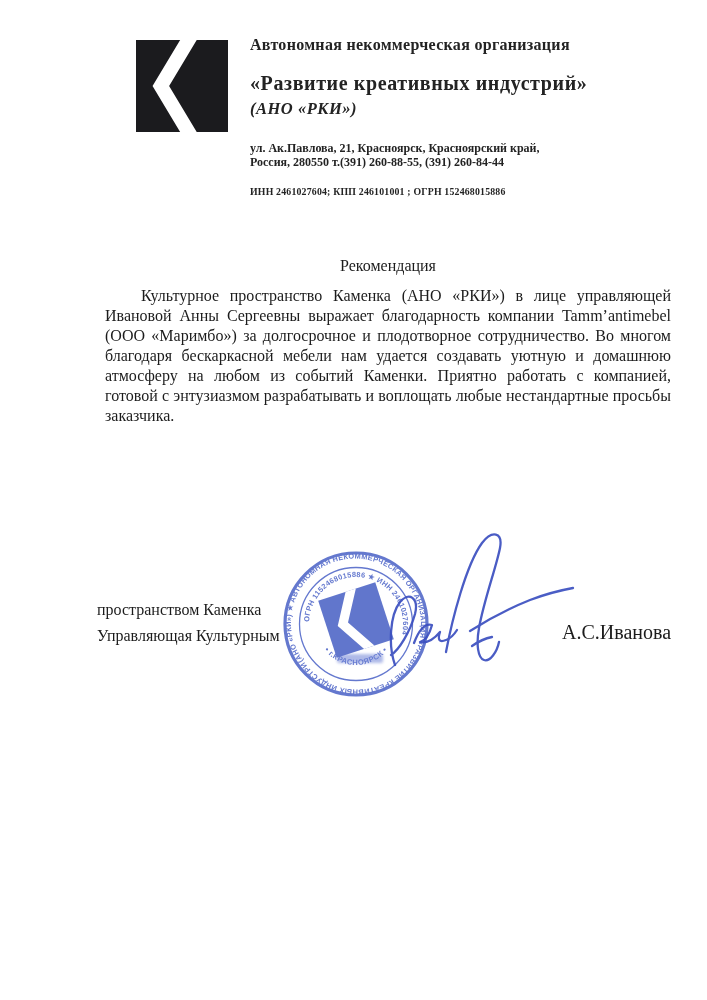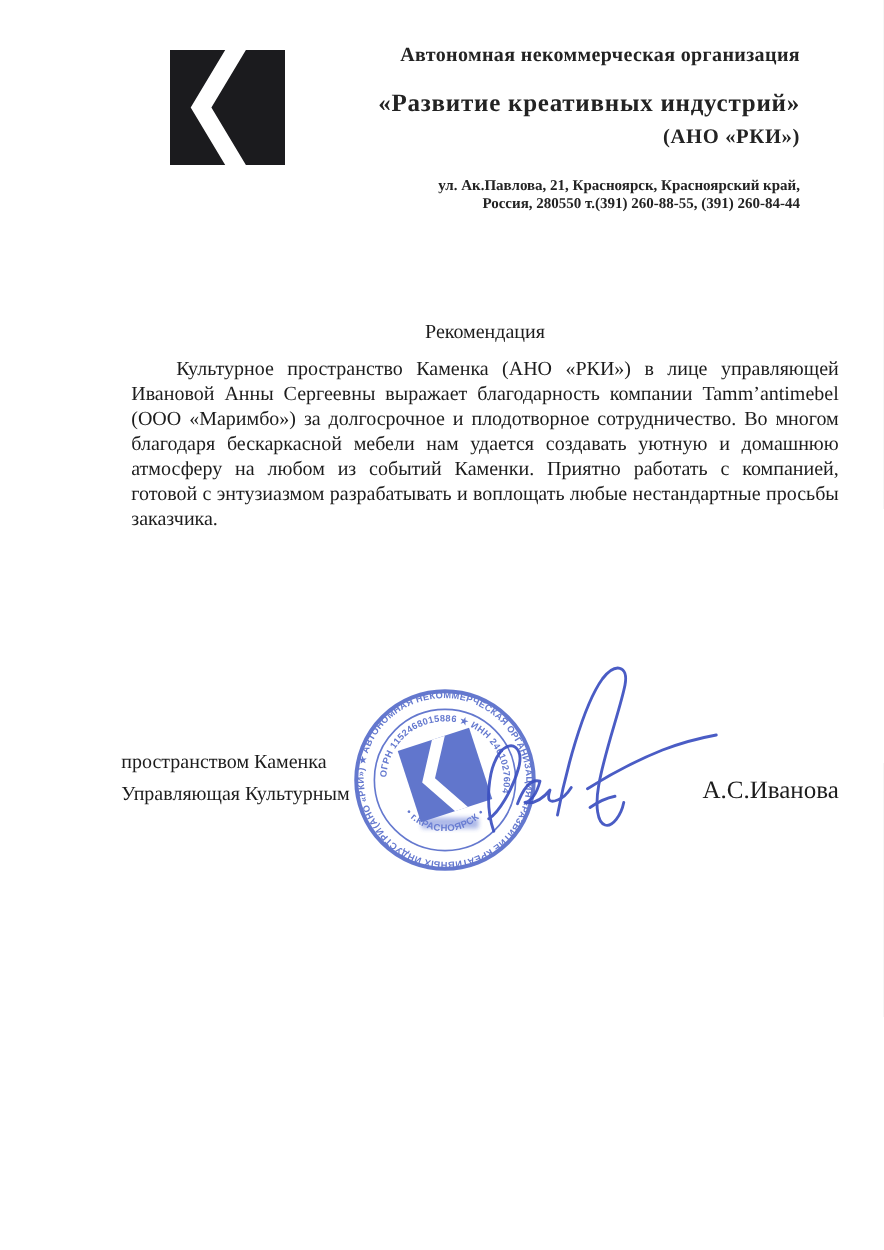--- a/index.html
+++ b/index.html
@@ -5,25 +5,25 @@
   html,body { margin:0; padding:0; background:#e9e9e9; }
   .page {
     position:relative; width:707px; height:1000px; margin:0 auto;
     background:#ffffff; overflow:hidden;
     font-family:"Liberation Serif", serif; color:#1c1c1c;
   }
   
   .logo { position:absolute; left:136px; top:40px; width:92px; height:92px; }
   .head-block {
     position:absolute; left:250px; top:36px; width:390px;
-    text-align:right; color:#232323;
+    text-align:left; color:#232323;
   }
   .org-type  { font-size:16px; font-weight:bold; letter-spacing:0.3px; }
   .org-name  { font-size:20px; font-weight:bold; letter-spacing:0.6px; margin-top:18px; }
-  .org-short { font-size:16.5px; font-weight:bold; letter-spacing:0.5px; margin-top:4px; }
+  .org-short { font-size:16.5px; font-weight:bold; letter-spacing:0.5px; margin-top:4px;font-style:italic; }
   .addr      { font-size:12px; font-weight:bold; line-height:13.5px; margin-top:23px; }
   .reg       { font-size:9.8px; font-weight:600; margin-top:17px; letter-spacing:0.2px; }
   
   .doc-body {
     position:absolute; left:105px; top:256px; width:566px;
     font-size:16px; line-height:20px;
   }
   .doc-title { text-align:center; margin:0 0 10px 0; font-weight:normal; font-size:16px; }
   .doc-body p {
     margin:0 0 15px 0; text-align:justify; text-indent:36px;
@@ -52,20 +52,21 @@
   </div>
 
   <div class="head-block">
     <div class="org-type">Автономная некоммерческая организация</div>
     <div class="org-name">«Развитие креативных индустрий»</div>
     <div class="org-short">(АНО «РКИ»)</div>
     <div class="addr">
       <div>ул. Ак.Павлова, 21, Красноярск, Красноярский край,</div>
       <div>Россия, 280550 т.(391) 260-88-55, (391) 260-84-44</div>
     </div>
+    <div class="reg">ИНН 2461027604; КПП 246101001 ; ОГРН 152468015886</div>
   </div>
 
   <div class="doc-body">
     <h1 class="doc-title">Рекомендация</h1>
     <p>Культурное пространство Каменка (АНО «РКИ») в лице управляющей Ивановой Анны Сергеевны выражает благодарность компании Tamm’antimebel (ООО «Маримбо») за долгосрочное и плодотворное сотрудничество. Во многом благодаря бескаркасной мебели нам удается создавать уютную и домашнюю атмосферу на любом из событий Каменки. Приятно работать с компанией, готовой с энтузиазмом разрабатывать и воплощать любые нестандартные просьбы заказчика.</p>
   </div>
 
   <div class="stamp-layer">
     <svg width="330" height="205" viewBox="260 512 330 205">
       <defs>

